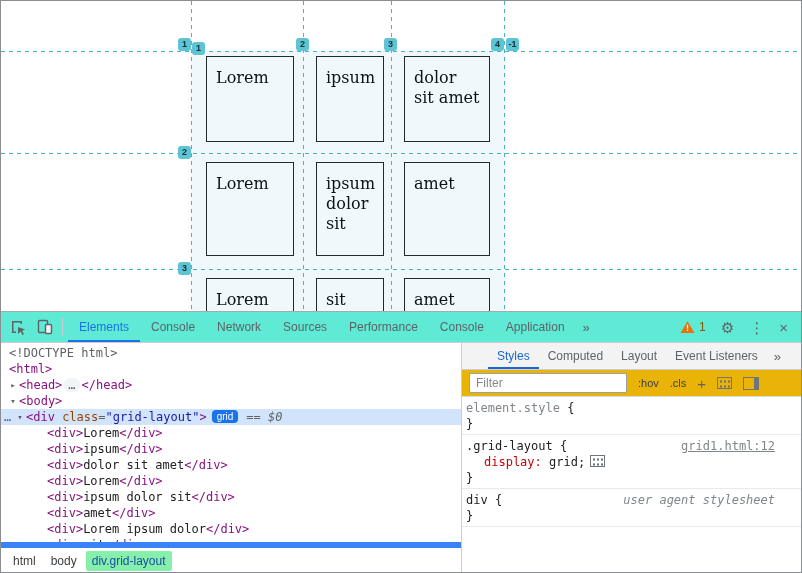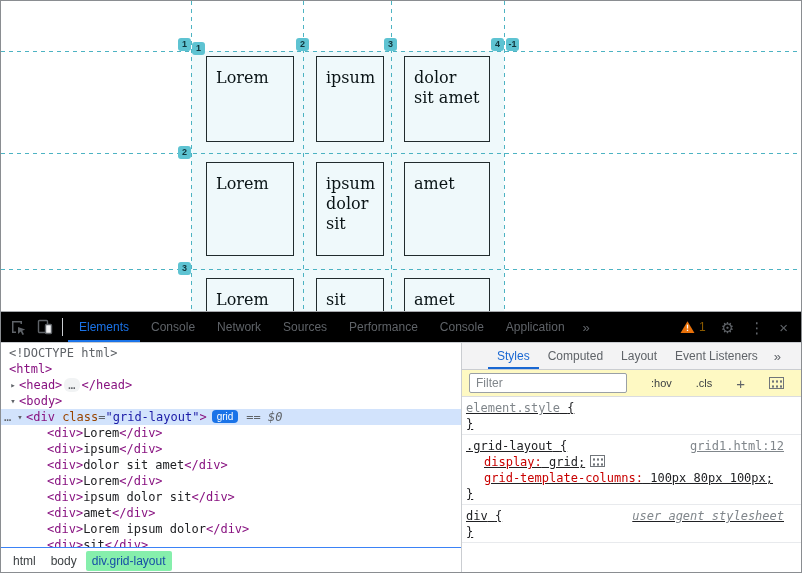--- a/index.html
+++ b/index.html
@@ -30,21 +30,21 @@
   .hl1{top:50px}.hl2{top:152px}.hl3{top:268px}
   .lbadge{position:absolute;height:13px;min-width:9px;padding:0 2px;background:#5ec3d2;
           color:#10333a;border-radius:3px;font:bold 9px/13px "Liberation Sans",sans-serif;text-align:center;}
   .c1{left:177px;top:37px}.c2{left:295px;top:37px}.c3{left:383px;top:37px}
   .c4{left:490px;top:37px}.cn1{left:505px;top:37px}
   .r1{left:191px;top:41px}.r2{left:177px;top:145px}.r3{left:177px;top:261px}
 
   
   .devtools{position:absolute;top:310px;left:0;width:800px;height:261px;background:#fff;
             border-top:1px solid #a6a9ad;}
-  .toolbar{height:30px;background:#000000;border-bottom:1px solid #cacdd1;display:flex;align-items:center;}
+  .toolbar{height:30px;background:#5eead4;border-bottom:1px solid #cacdd1;display:flex;align-items:center;}
   .ticon{width:20px;height:20px;flex:none;margin-left:7px;}
   .vsep{width:1px;height:18px;background:#cacdd1;margin:0 5px 0 7px;flex:none;}
   .tab{padding:0 11px;font-size:12px;color:#5f6368;height:29px;line-height:29px;flex:none;cursor:default;}
   .tab.selected{color:#1a73e8;box-shadow:inset 0 -2px 0 #1a73e8;}
   .more-tabs{font-size:13px;color:#5f6368;padding:0 7px;}
   .tb-right{margin-left:auto;display:flex;align-items:center;gap:15px;padding-right:13px;}
   .warn{display:flex;align-items:center;gap:4px;font-size:12px;color:#8a5a00;}
   .uibtn{color:#5f6368;font-size:15px;line-height:15px;}
 
   
@@ -56,47 +56,47 @@
   .gutter{display:inline-block;width:13px;color:#5f6368;text-align:center;}
   .tag{color:#881280}.attr{color:#994500}.aval{color:#1a1aa6}.gray{color:#5f6368}
   .doctype{color:#5f6368}
   .pill{background:#f1f3f4;border-radius:6px;padding:0 4px;color:#5f6368;margin:0 2px;}
   .trow.selected{background:#d2e3fc;}
   .gridbadge{display:inline-block;background:#1a73e8;color:#fff;border-radius:4px;
              font:10px/13px "Liberation Sans",sans-serif;padding:0 5px;margin:0 5px;vertical-align:1px;}
   .dollar{color:#5f6368;font-style:italic;margin-left:3px;}
 
   
-  .crumbs{position:absolute;left:0;bottom:0;width:460px;height:25px;border-top:1px solid #3b82f6;
+  .crumbs{position:absolute;left:0;bottom:0;width:460px;height:25px;border-top:6px solid #3b82f6;
           background:#fff;display:flex;align-items:center;padding-left:6px;gap:3px;
           font-size:12px;color:#3c4043;}
   .crumb{padding:3px 6px;border-radius:2px;}
   .crumb.selected{background:#86efac;color:#174ea6;}
 
   
   .styles{position:absolute;top:31px;left:460px;right:0;bottom:0;border-left:1px solid #cacdd1;background:#fff;}
   .stabs{height:26px;background:#f3f3f4;border-bottom:1px solid #cacdd1;display:flex;align-items:center;
          padding-left:26px;font-size:12px;color:#5f6368;}
   .stab{padding:0 9px;height:26px;line-height:26px;flex:none;}
   .stab.selected{color:#1967d2;box-shadow:inset 0 -2px 0 #1967d2;}
-  .stoolbar{height:26px;background:#fef9c3;border-bottom:1px solid #dadce0;display:flex;
-            align-items:center;padding:0 7px;gap:24px;}
+  .stoolbar{height:26px;background:#eab308;border-bottom:1px solid #dadce0;display:flex;
+            align-items:center;padding:0 7px;gap:11px;}
   .filter{width:144px;height:16px;border:1px solid #9aa0a6;border-radius:2px;background:#fff;
           font:12px "Liberation Sans",sans-serif;padding:1px 6px;color:#202124;}
   .filter::placeholder{color:#80868b;}
   .tbtn{font-size:11px;color:#3c4043;flex:none;}
   .plus{font-size:15px;color:#5f6368;flex:none;}
   .dotsicon{display:inline-block;width:13px;height:10px;border:1px solid #70757a;flex:none;
             background-image:radial-gradient(circle,#70757a 1px,transparent 1.3px);
             background-size:4px 5px;background-position:1px 1px;}
   .sbicon{display:inline-block;width:14px;height:11px;border:1px solid #70757a;flex:none;position:relative;}
   .sbicon::after{content:"";position:absolute;right:0;top:0;width:4px;height:100%;background:#70757a;}
   .scontent{font:12px/16px "DejaVu Sans Mono",monospace;color:#202124;}
   .ssec{border-bottom:1px solid #e8eaed;padding:3px 0 2px;}
-  .srow{padding:0 13px 0 4px;white-space:nowrap;text-decoration:underline;}
+  .srow{padding:0 22px 0 4px;white-space:nowrap;}
   .selrow{display:flex;}
   .dim{color:#80868b;}
   .srclink{margin-left:auto;color:#80868b;text-decoration:underline;padding-right:4px;}
   .ualabel{margin-left:auto;color:#80868b;font-style:italic;padding-right:4px;}
   .prop{padding-left:22px;}
   .pname{color:#c80000;}
   .pval{color:#202124;}
   .struck .pname,.struck .pval{text-decoration:line-through;}
   .gridedit{display:inline-block;width:13px;height:10px;border:1px solid #70757a;vertical-align:-1px;
             margin-left:5px;background-image:radial-gradient(circle,#70757a 1px,transparent 1.3px);
@@ -229,24 +229,20 @@
 
         <div class="ssec">
           <div class="srow selrow">
             <span>.grid-layout</span>&nbsp;<span>{</span>
             <span class="srclink">grid1.html:12</span>
           </div>
           <div class="srow prop">
             <span class="pname">display:</span>
             <span class="pval">grid;</span><span class="gridedit"></span>
           </div>
-          <div class="srow prop">
-            <span class="pname">grid-template-columns:</span>
-            <span class="pval">100px 80px 100px;</span>
-          </div>
           <div class="srow"><span>}</span></div>
         </div>
 
         <div class="ssec">
           <div class="srow selrow">
             <span>div</span>&nbsp;<span>{</span>
             <span class="ualabel">user agent stylesheet</span>
           </div>
           <div class="srow"><span>}</span></div>
         </div>

